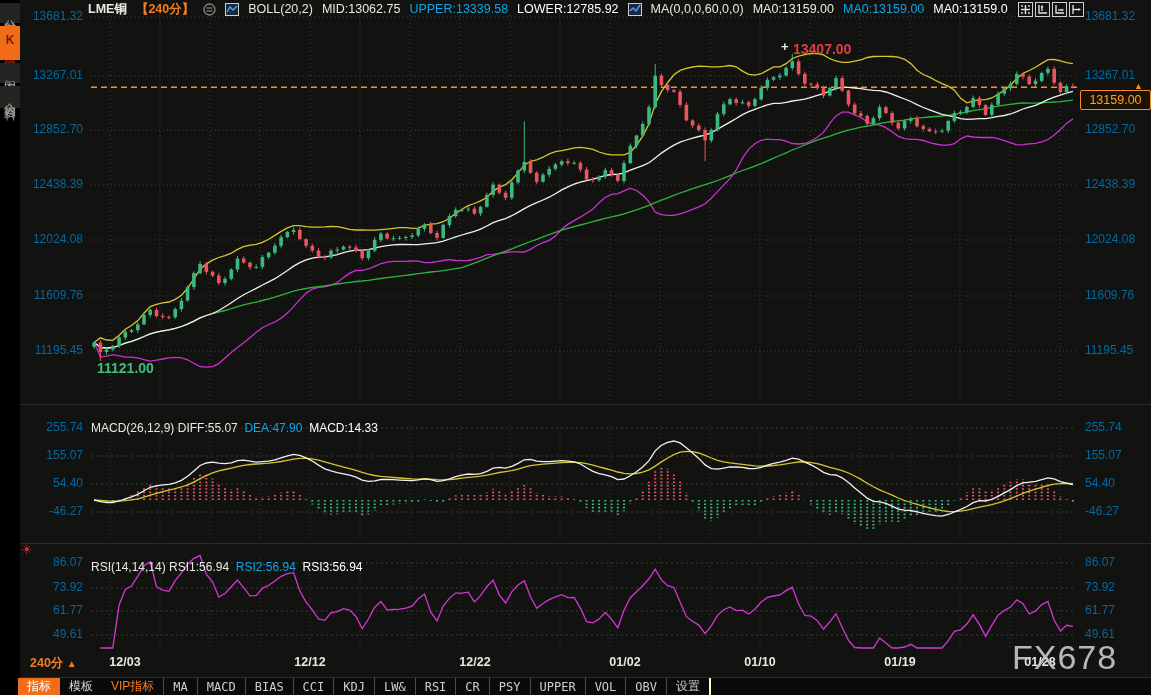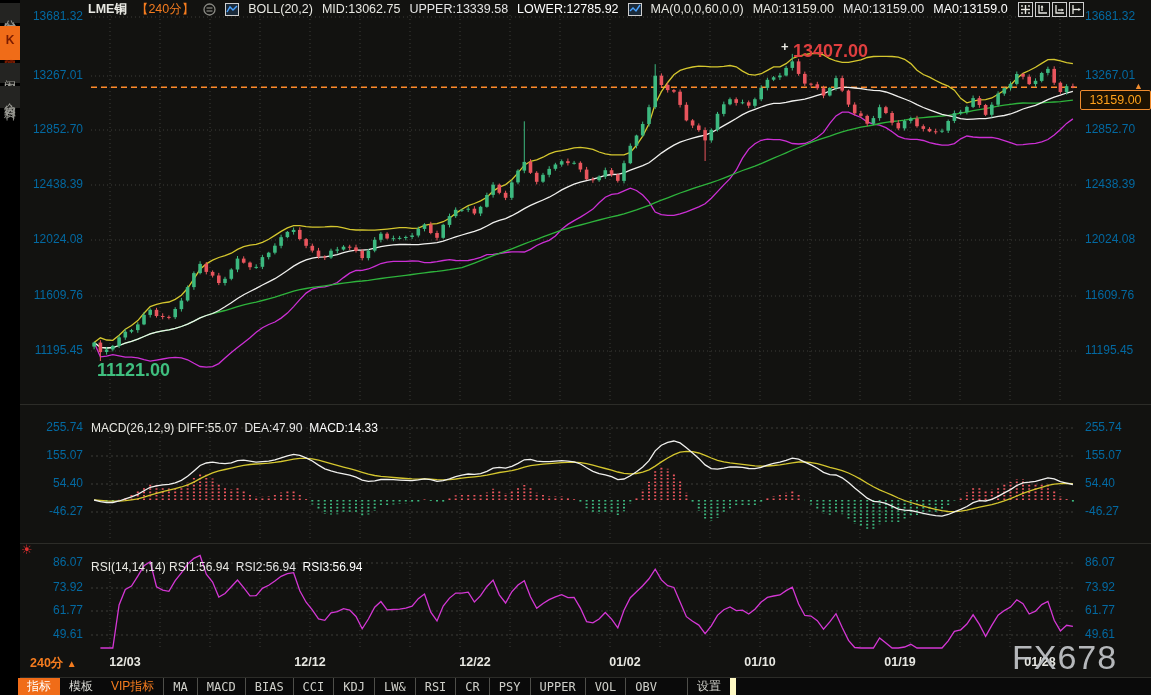--- a/index.html
+++ b/index.html
@@ -7,35 +7,35 @@
        font-family:"Liberation Sans","DejaVu Sans",sans-serif;-webkit-font-smoothing:antialiased;}
   #chart-bg{position:absolute;left:20px;top:0;width:1131px;height:678px;background:#121210;}
   #sidebar{position:absolute;left:0;top:0;width:20px;height:695px;background:#000;display:flex;flex-direction:column;gap:3px;padding-top:3px;box-sizing:border-box;}
   .side-tab{writing-mode:vertical-lr;text-orientation:upright;width:20px;padding:7px 0;background:#242422;color:#9a9a94;font-size:12px;line-height:20px;text-align:center;letter-spacing:2px;cursor:pointer;}
   .side-tab.active{background:#f06c18;color:#7c1c00;font-weight:bold;}
   #chart-svg{position:absolute;left:0;top:0;z-index:1;}
   .hdr{position:absolute;left:88px;top:0;height:18px;display:flex;align-items:center;gap:9px;z-index:3;font-size:12.5px;white-space:nowrap;}
   .axis-col{position:absolute;width:66px;z-index:3;}
   .axis-label{position:absolute;font-size:12px;color:#0369a1;}
   .pane-hdr{position:absolute;z-index:3;font-size:12px;white-space:nowrap;margin-top:13px;}
-  .w{color:#e8e8e2;} .y{color:#e5e5e5;} .m{color:#ffffff;} .o{color:#f57c1f;}
+  .w{color:#e8e8e2;} .y{color:#0ea5e9;} .m{color:#ffffff;} .o{color:#f57c1f;}
   #corner-icons{position:absolute;left:1018px;top:2px;display:flex;gap:2px;z-index:4;}
   .ci{width:15px;height:15px;border:1px solid #cfcfcf;box-sizing:border-box;background:#121210;display:flex;align-items:center;justify-content:center;cursor:pointer;}
   #price-tag{position:absolute;left:1080px;top:90px;width:69px;height:18px;border:1px solid #f08c2e;background:#1c1202;color:#ffa21a;font-size:12.5px;line-height:18px;text-align:center;z-index:4;border-radius:2px;}
   #price-tag .tag-arrow{position:absolute;top:-9px;right:7px;color:#f08c2e;font-size:9px;line-height:9px;}
-  .anno{position:absolute;z-index:3;font-size:18px;font-weight:bold;}
+  .anno{position:absolute;z-index:3;font-size:14px;font-weight:bold;}
   #timeline-row{position:absolute;left:20px;top:651px;width:1108px;height:26px;z-index:3;}
   #period-selector{position:absolute;left:10px;top:4px;color:#f57c1f;font-size:12.5px;font-weight:bold;cursor:pointer;}
   .date-label{position:absolute;top:4px;transform:translateX(-50%);color:#e8e8e2;font-size:12.5px;font-weight:bold;}
   #toolbar{position:absolute;left:18px;top:678px;width:1133px;height:17px;background:#0a0a0a;display:flex;align-items:stretch;z-index:3;font-size:12px;}
   .tb{display:flex;align-items:center;padding:0 9px;color:#d8d8d2;cursor:pointer;white-space:nowrap;}
   .tb.fill{background:#f06c18;color:#fff;}
   .tb.viptxt{color:#f57c1f;}
   .tb.cell{font-family:"DejaVu Sans Mono",monospace;border-left:1px solid #4e4e4a;color:#cfcfc9;}
-  .tb.cell:last-child{border-right:6px solid #fef9c3;margin-left:21px;}
+  .tb.cell:last-child{border-right:2px solid #fef9c3;}
   #watermark{position:absolute;left:1012px;top:638px;z-index:5;color:#c3c6c9;opacity:.92;font-size:34px;letter-spacing:1px;font-family:"Liberation Sans",sans-serif;}
   #alert-dot{position:absolute;left:21px;top:542px;z-index:3;color:#e03030;font-size:13px;}
   #cross-marker{position:absolute;left:781px;top:39px;z-index:3;color:#e8e8e2;font-size:13px;font-weight:bold;}
   .divider{position:absolute;left:20px;width:1131px;height:1px;background:#2c2c28;z-index:2;}
 </style>
 </head>
 <body>
 
 <div id="chart-bg"></div>
 
@@ -605,21 +605,21 @@
     <div class="side-tab">闪电图</div>
     <div class="side-tab">合约资料</div>
   </div>
 
 <div class="divider" style="top:404px"></div>
 <div class="divider" style="top:543px"></div>
 <div class="divider" style="top:677px"></div>
 
 <div class="hdr">
   <span class="w" style="font-weight:bold">LME铜</span>
-  <span class="o" style="font-weight:normal">【240分】</span>
+  <span class="o" style="font-weight:bold">【240分】</span>
   <span style="display:inline-flex">
     <svg width="13" height="13" viewBox="0 0 13 13">
         <circle cx="6.5" cy="6.5" r="5.5" fill="none" stroke="#8a8a84" stroke-width="1.3"></circle>
         <line x1="3.5" y1="5" x2="9.5" y2="5" stroke="#8a8a84" stroke-width="1.2"></line>
         <line x1="3.5" y1="8" x2="9.5" y2="8" stroke="#8a8a84" stroke-width="1.2"></line>
       </svg>
   </span>
   <span style="display:inline-flex">
     <svg width="14" height="13" viewBox="0 0 14 13">
         <rect x="0.5" y="0.5" width="13" height="12" fill="#1a2a3a" stroke="#cfcfcf"></rect>

